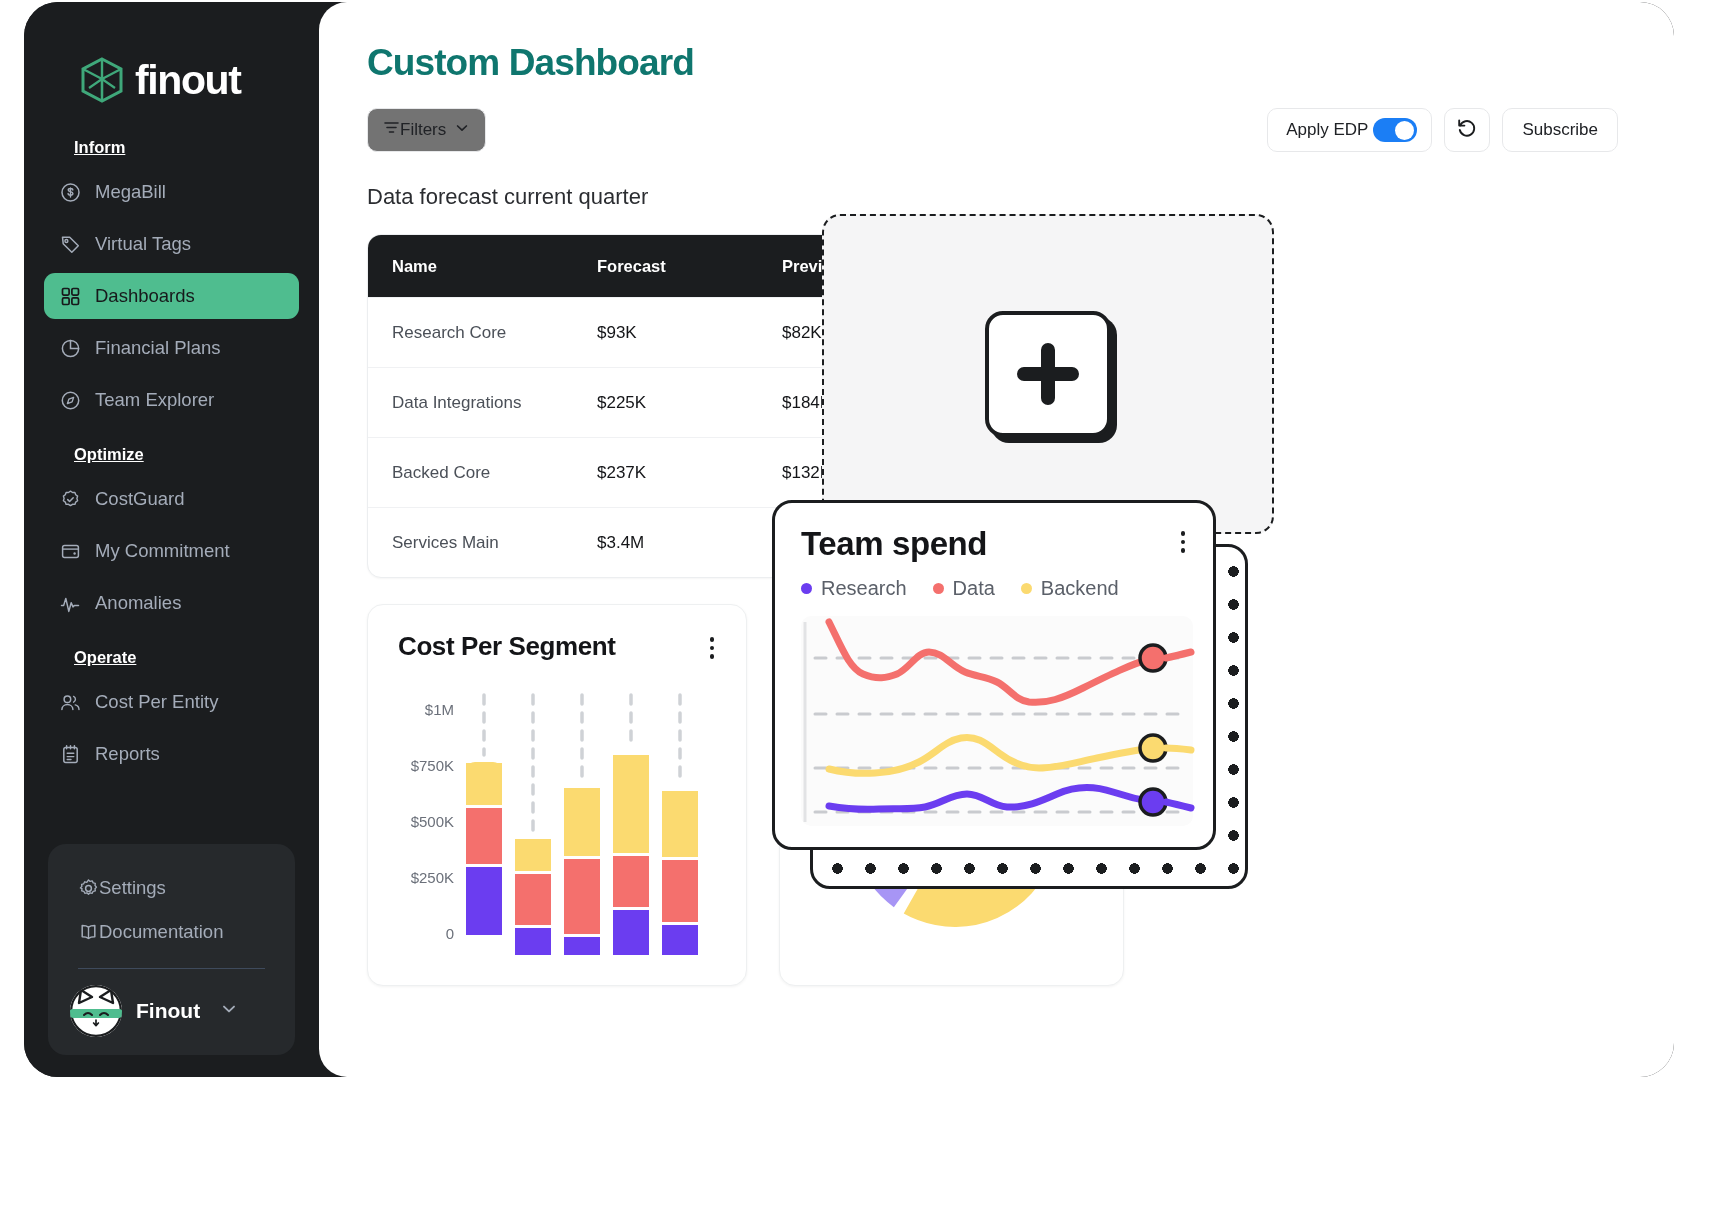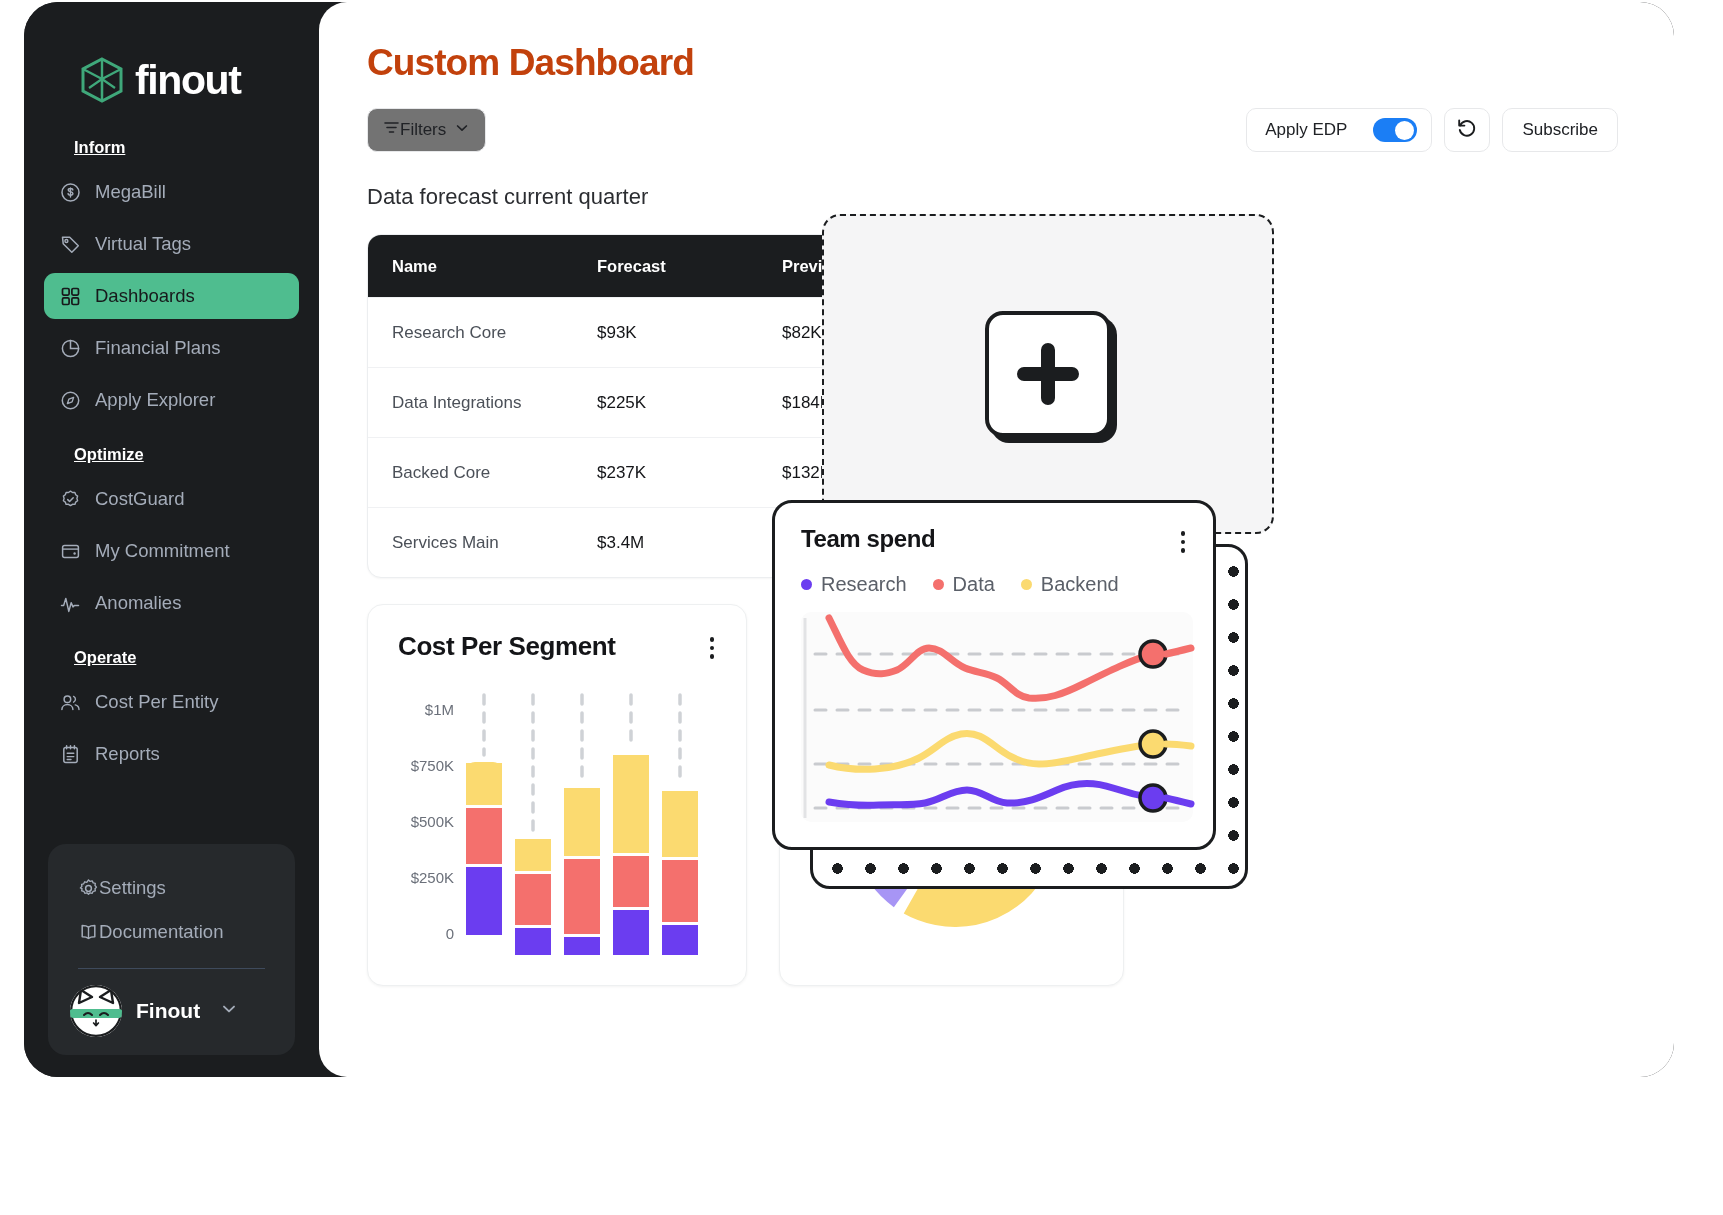--- a/index.html
+++ b/index.html
@@ -120,21 +120,21 @@
     flex: 1 1 auto;
     background: #ffffff;
     border-radius: 28px 0 0 28px;
     position: relative;
     overflow: hidden;
     padding: 40px 0 0 48px;
   }
   .page-title {
     font-size: 37px;
     font-weight: 700;
-    color: #c2410c;
+    color: #0f766e;
     letter-spacing: -0.9px;
   }
 
   .toolbar {
     margin-top: 24px;
     display: flex; align-items: center;
     height: 44px;
     padding-right: 56px;
   }
   .filters-btn {
@@ -144,21 +144,21 @@
     border-radius: 10px;
     background: #737373;
     font-size: 17px; color: #202226;
     cursor: pointer;
   }
   .toolbar-right {
     margin-left: auto;
     display: flex; align-items: center; gap: 12px;
   }
   .edp-box {
-    display: flex; align-items: center; gap: 26px;
+    display: flex; align-items: center; gap: 5px;
     height: 44px; padding: 0 14px 0 18px;
     border: 1.4px solid #e7e8ea; border-radius: 10px;
     background: #fff; font-size: 17px; color: #202226;
     cursor: pointer;
   }
   .switch {
     width: 44px; height: 24px; border-radius: 14px;
     background: #1b7ef5; position: relative; flex: none;
   }
   .switch::after {
@@ -303,21 +303,21 @@
     position: absolute;
     left: 748px; top: 498px;
     width: 444px; height: 350px;
     background: #fff;
     border: 3px solid #1b1d1f;
     border-radius: 20px;
     padding: 22px 24px 18px 26px;
   }
   .team-head { display: flex; align-items: flex-start; justify-content: space-between; }
   .team-title {
-    font-size: 24px; font-weight: 700; color: #141518; letter-spacing: -0.4px;
+    font-size: 33px; font-weight: 700; color: #141518; letter-spacing: -0.4px;
   }
   .legend {
     margin-top: 14px;
     display: flex; align-items: center; gap: 26px;
   }
   .legend-item { display: flex; align-items: center; gap: 9px; }
   .legend-dot { width: 11px; height: 11px; border-radius: 50%; display: block; }
   .legend-label { font-size: 20px; color: #5b6069; }
   .team-plot {
     margin-top: 16px;
@@ -403,21 +403,21 @@
           <span>Financial Plans</span>
         </div>
 
         <div class="nav-item">
           <span class="ic">
             <svg width="21" height="21" viewBox="0 0 21 21">
                 <circle cx="10.5" cy="10.5" r="8.2" fill="none" stroke="currentColor" stroke-width="1.5"></circle>
                 <path d="M13.6 7.4 8.9 9.1 7.4 13.6l4.7-1.7z" fill="none" stroke="currentColor" stroke-width="1.4" stroke-linejoin="round"></path>
               </svg>
           </span>
-          <span>Apply Explorer</span>
+          <span>Team Explorer</span>
         </div>
 
         <div class="nav-group-label">Optimize</div>
 
         <div class="nav-item">
           <span class="ic">
             <svg width="21" height="21" viewBox="0 0 21 21">
                 <path d="M10.5 2.2l2 1.3 2.4-.1.8 2.3 1.9 1.4-.7 2.3.7 2.3-1.9 1.4-.8 2.3-2.4-.1-2 1.3-2-1.3-2.4.1-.8-2.3-1.9-1.4.7-2.3-.7-2.3 1.9-1.4.8-2.3 2.4.1z" fill="none" stroke="currentColor" stroke-width="1.4" stroke-linejoin="round"></path>
                 <path d="M7.7 10.6l1.9 1.9 3.6-3.8" fill="none" stroke="currentColor" stroke-width="1.5" stroke-linecap="round" stroke-linejoin="round"></path>
               </svg>

